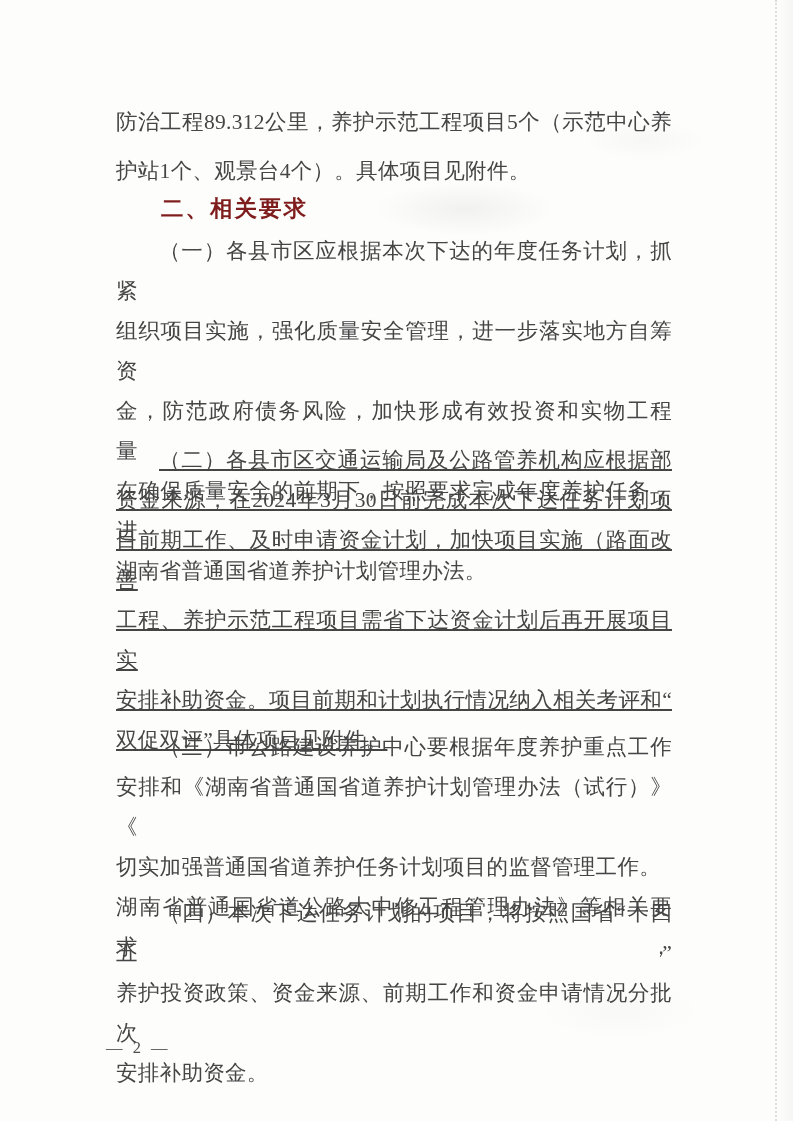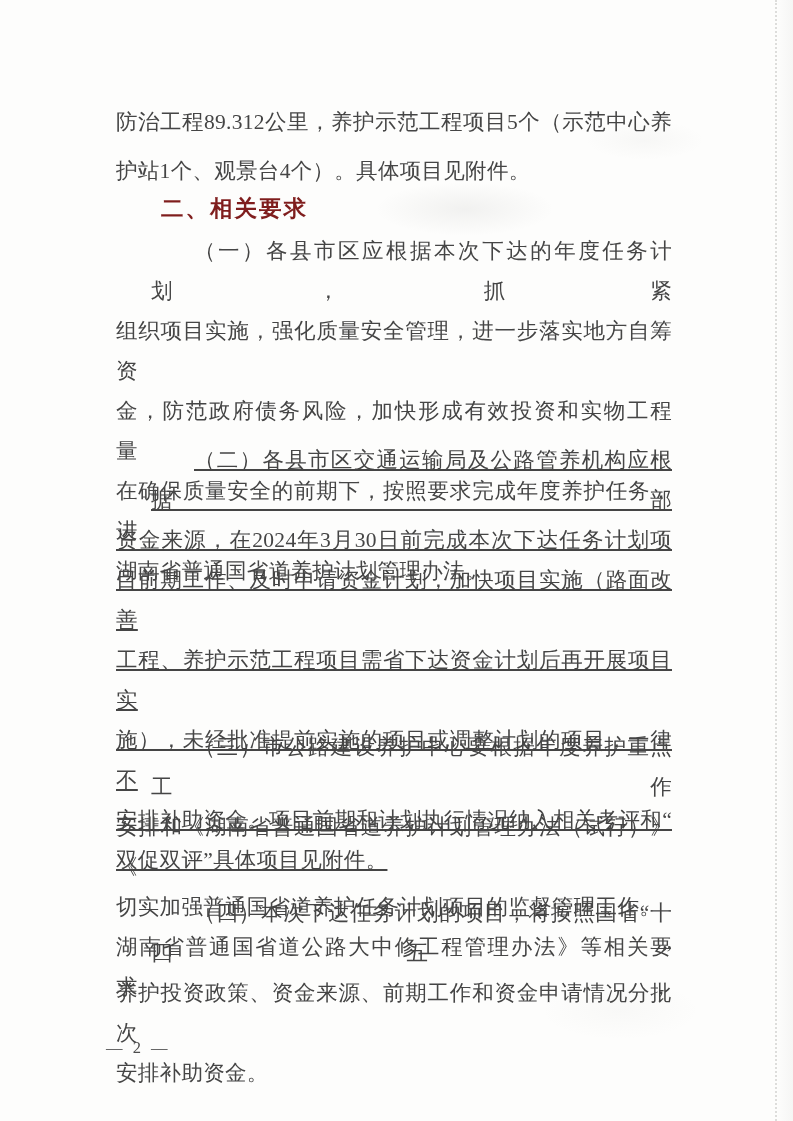--- a/index.html
+++ b/index.html
@@ -26,21 +26,21 @@
     white-space: nowrap;
     letter-spacing: 0.3px;
     text-rendering: optimizeLegibility;
   }
   .line.full {
     white-space: normal;
     text-align: justify;
     text-align-last: justify;
     text-justify: inter-ideograph;
   }
-  .para .line:first-child { text-indent: 2em; margin-left: 35px; }
+  .para .line:first-child { text-indent: 2em; }
   .continuation { top: 98px; }
   .continuation .line { line-height: 49px; }
   .heading-block { top: 193px; }
   .heading {
     font-family: "Liberation Sans", "DejaVu Sans", sans-serif;
     font-weight: 700;
     color: #7f1d1d;
     font-size: 22.5px;
     line-height: 32px;
     text-indent: 2em;
@@ -107,21 +107,20 @@
     <div class="line full">金，防范政府债务风险，加快形成有效投资和实物工程量，</div>
     <div class="line full">在确保质量安全的前期下，按照要求完成年度养护任务，进</div>
     <div class="line">湖南省普通国省道养护计划管理办法。</div>
   </div>
 
   <div class="textblock para para-2">
     <div class="line full">（二）各县市区交通运输局及公路管养机构应根据部</div>
     <div class="line full">资金来源，在2024年3月30日前完成本次下达任务计划项</div>
     <div class="line full">目前期工作、及时申请资金计划，加快项目实施（路面改善</div>
     <div class="line full">工程、养护示范工程项目需省下达资金计划后再开展项目实</div>
-    <div class="line full">施），未经批准提前实施的项目或调整计划的项目，一律不</div>
     <div class="line full">安排补助资金。项目前期和计划执行情况纳入相关考评和“</div>
     <div class="line">双促双评”具体项目见附件。</div>
   </div>
 
   <div class="textblock para para-3">
     <div class="line full">（三）市公路建设养护中心要根据年度养护重点工作</div>
     <div class="line full">安排和《湖南省普通国省道养护计划管理办法（试行）》《</div>
     <div class="line">切实加强普通国省道养护任务计划项目的监督管理工作。</div>
     <div class="line full">湖南省普通国省道公路大中修工程管理办法》等相关要求，</div>
   </div>

